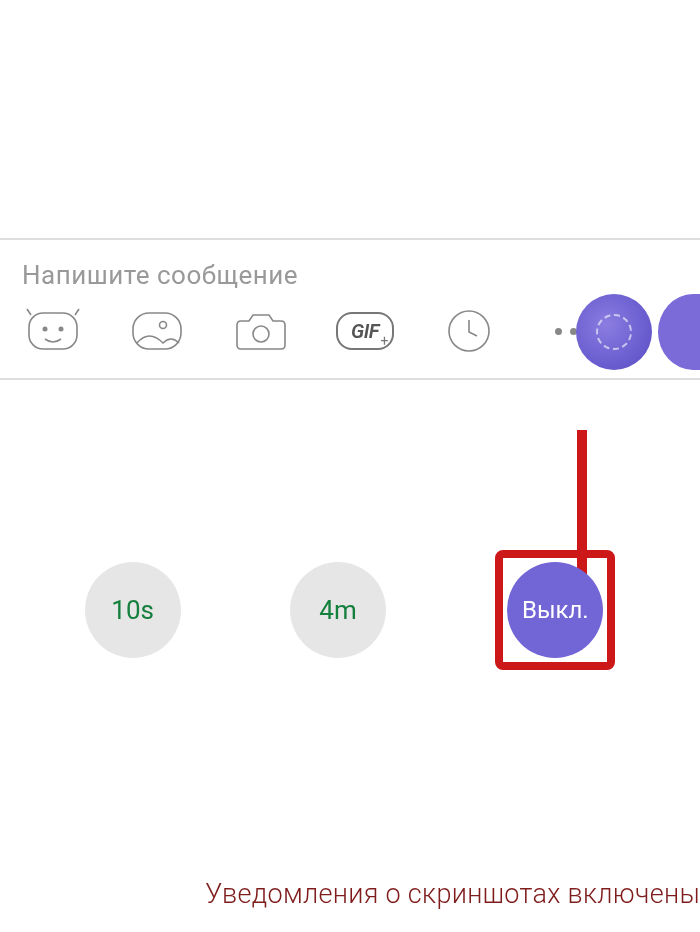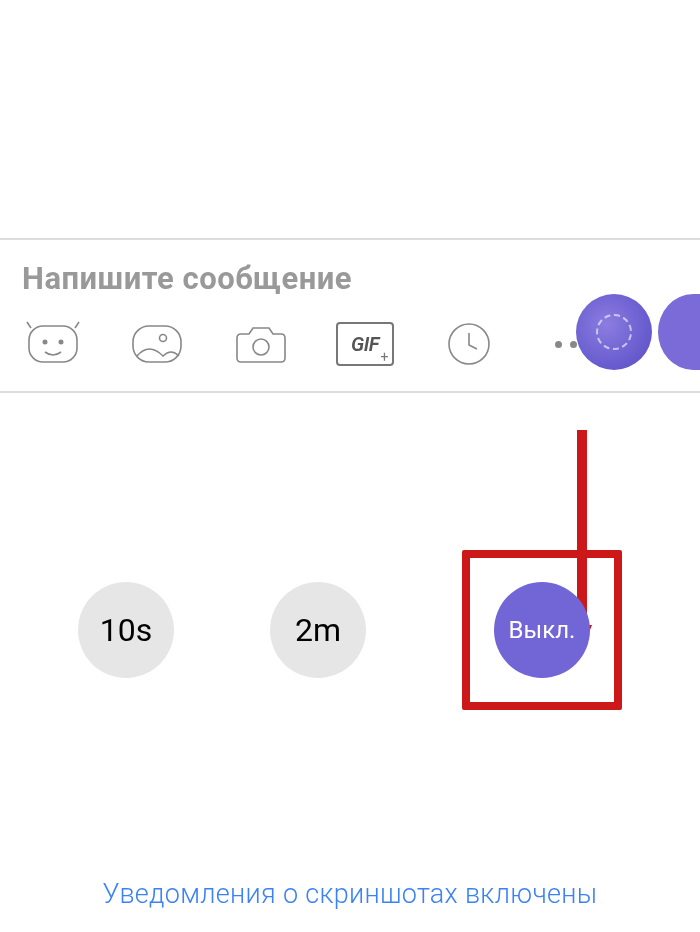--- a/index.html
+++ b/index.html
@@ -9,24 +9,24 @@
       position: absolute;
       top: 238px;
       left: 0;
       right: 0;
       border-top: 2px solid #ddd;
       border-bottom: 2px solid #ddd;
       padding: 20px 12px 18px 22px;
     }
     
     .composer-input {
-      font-size: 31px;
+      font-size: 26px;
       color: #999;
-      font-weight: 700;
-      margin-bottom: 18px;
+      font-weight: 400;
+      margin-bottom: 12px;
       letter-spacing: 0.5px;
     }
     
     .icon-row {
       display: flex;
       align-items: center;
       gap: 42px;
     }
     
     .icon-slot {
@@ -35,23 +35,23 @@
       display: flex;
       align-items: center;
       justify-content: center;
       color: #888;
     }
     
     .icon-slot svg { stroke: #888; fill: none; stroke-width: 1.6; }
     
     .gif-icon {
       border: 2.5px solid #777;
-      border-radius: 4px;
+      border-radius: 16px;
       width: 58px;
-      height: 44px;
+      height: 38px;
       display: flex;
       align-items: center;
       justify-content: center;
       font-size: 20px;
       font-style: italic;
       font-weight: 600;
       color: #555;
       letter-spacing: -0.5px;
       position: relative;
     }
@@ -132,48 +132,48 @@
     }
     
     .timer-pill {
       width: 96px;
       height: 96px;
       border-radius: 50%;
       background: #e6e6e6;
       display: flex;
       align-items: center;
       justify-content: center;
-      font-size: 32px;
-      color: #000000;
+      font-size: 26px;
+      color: #15803d;
       font-weight: 400;
     }
     
     .timer-pill.selected {
       background: #7265d6;
       color: #fff;
       font-size: 24px;
     }
     
     .highlight-box {
       border: 8px solid #cc1818;
-      padding: 24px;
-      border-radius: 2px;
+      padding: 4px;
+      border-radius: 8px;
       display: flex;
       align-items: center;
       justify-content: center;
     }
     
     .footer-note {
       position: absolute;
       bottom: 22px;
       left: 0;
       right: 0;
-      text-align: center;
+      text-align: right;
       font-size: 27px;
-      color: #3b82f6;
+      color: #7f1d1d;
       font-weight: 300;
       letter-spacing: 0.3px;
     }
   </style>
 </head>
 <body>
 
 <div class="composer-section">
   <div class="composer-input">Напишите сообщение</div>
 
@@ -226,20 +226,20 @@
 
 <svg class="red-arrow" viewBox="0 0 20 220">
   <line x1="10" y1="0" x2="10" y2="200" stroke="#cc1818" stroke-width="10"></line>
   <polygon points="0,195 20,195 10,220" fill="#cc1818"></polygon>
 </svg>
 
 <div class="timer-section">
 
   <div class="timer-options">
     <div class="timer-pill">10s</div>
-    <div class="timer-pill">2m</div>
+    <div class="timer-pill">4m</div>
     <div class="highlight-box">
       <div class="timer-pill selected">Выкл.</div>
     </div>
   </div>
 </div>
 
 <div class="footer-note">Уведомления о скриншотах включены</div>
 
 </body></html>

